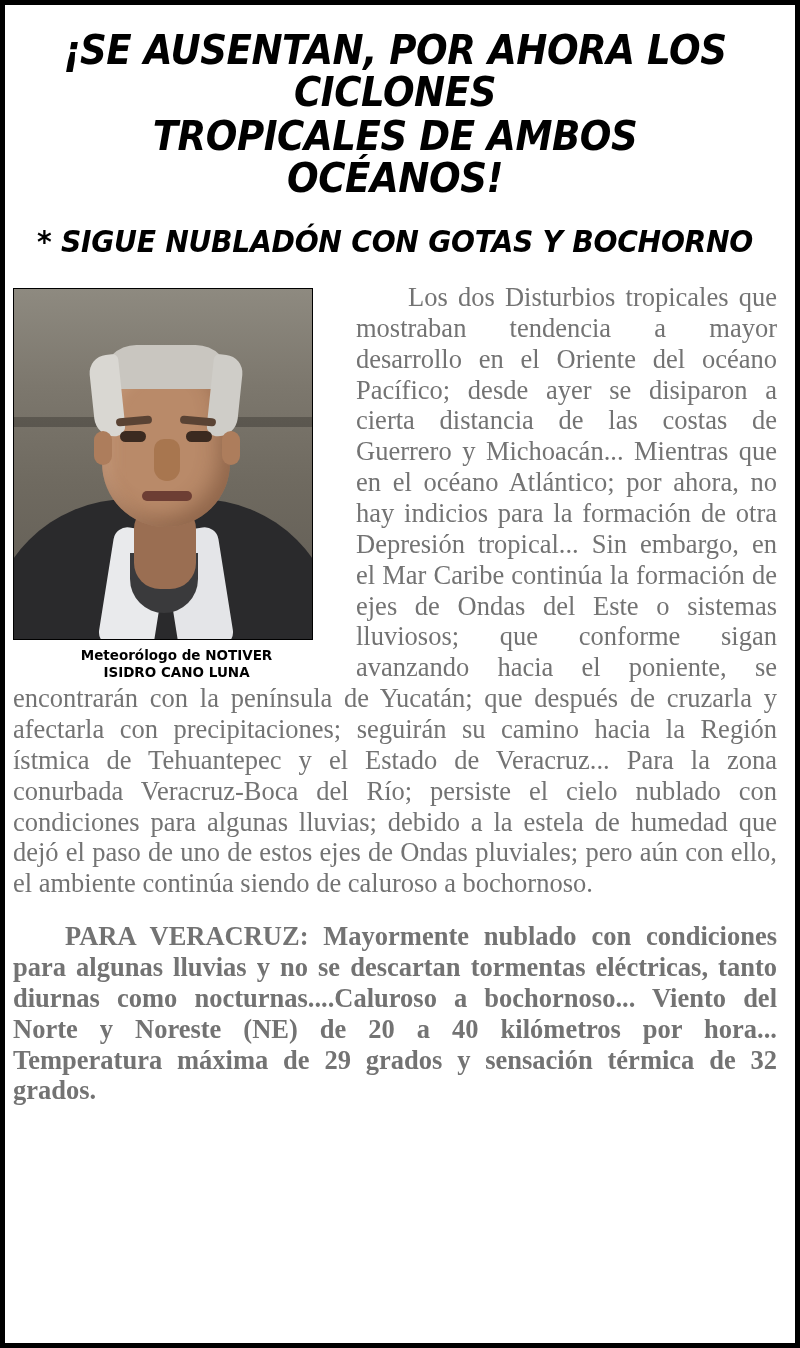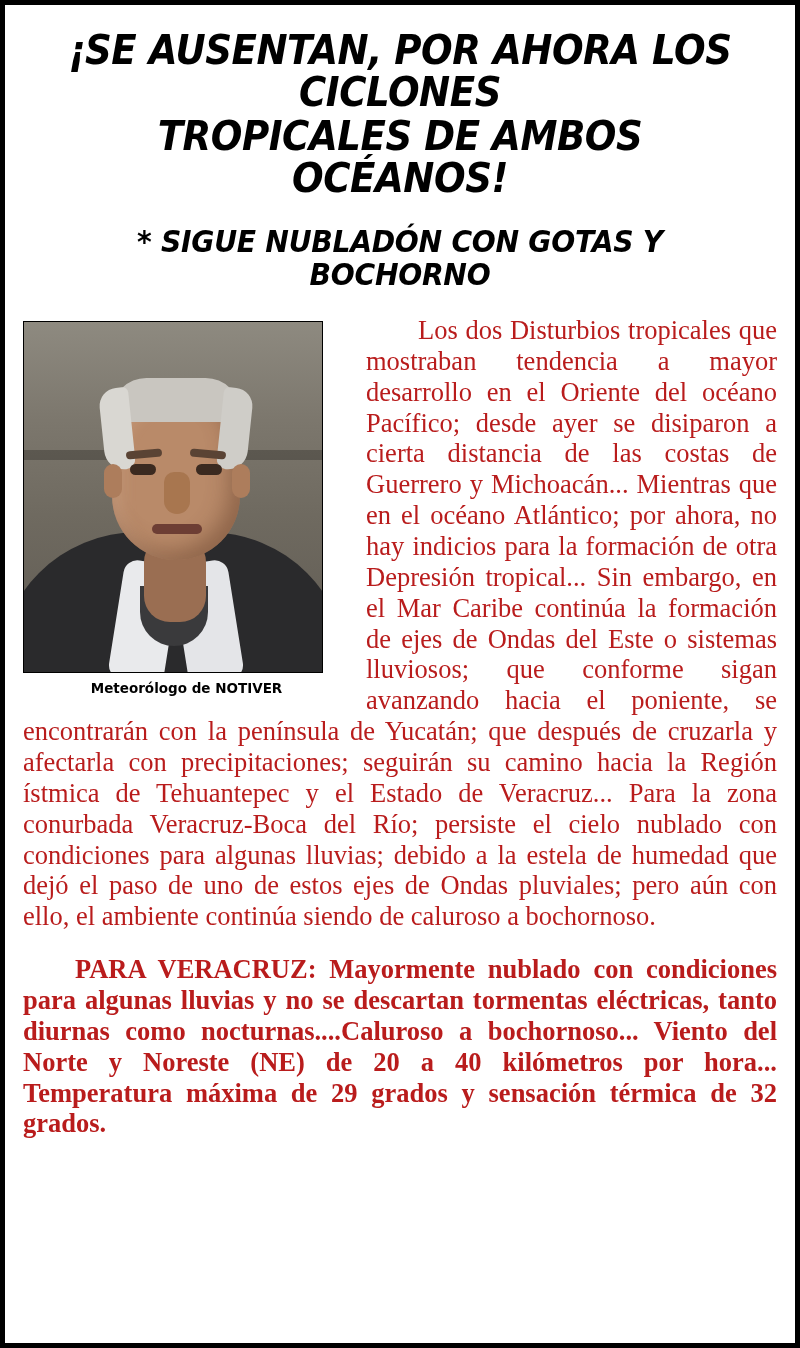--- a/index.html
+++ b/index.html
@@ -12,21 +12,21 @@
     height: 1348px;
     font-family: "Liberation Serif", serif;
   }
   .page {
     position: relative;
     width: 800px;
     height: 1348px;
     box-sizing: border-box;
     background: #ffffff;
     border: 5px solid #000000;
-    padding: 10px 18px 10px 18px;
+    padding: 10px 18px 10px 8px;
     overflow: hidden;
   }
   .headline {
     font-family: "DejaVu Sans", sans-serif;
     font-weight: bold;
     font-style: italic;
     color: #000000;
     text-align: center;
     font-size: 40px;
     line-height: 1.05;
@@ -221,21 +221,21 @@
     line-height: 1.25;
     text-align: center;
     color: #000000;
     margin-top: 7px;
   }
   .photo-caption span { display: block; }
   .article {
     font-family: "Liberation Serif", serif;
     font-size: 26.5px;
     line-height: 1.165;
-    color: #b91c1c;
+    color: #737373;
     text-align: justify;
     text-justify: inter-word;
     hyphens: manual;
   }
   .article p {
     margin: 0;
   }
   .article p + p {
     margin-top: 22px;
   }
@@ -280,20 +280,21 @@
         <div class="ph-earR"></div>
         <div class="ph-browL"></div>
         <div class="ph-browR"></div>
         <div class="ph-eyeL"></div>
         <div class="ph-eyeR"></div>
         <div class="ph-nose"></div>
         <div class="ph-mouth"></div>
       </div>
       <div class="photo-caption">
         <span>Meteorólogo de NOTIVER</span>
+        <span>ISIDRO CANO LUNA</span>
       </div>
     </div>
 
     <div class="article">
       <p><span class="indent"></span><span>Los dos Disturbios tropicales que mostraban tendencia a mayor desarrollo en el Oriente del océano Pacífico; desde ayer se disiparon a cierta distancia de las costas de Guerrero y Michoacán... Mientras que en el océano Atlántico; por ahora, no hay indicios para la formación de otra Depresión tropical... Sin embargo, en el Mar Caribe continúa la formación de ejes de Ondas del Este o sistemas lluviosos; que conforme sigan avanzando hacia el poniente, se encontrarán con la península de Yucatán; que después de cruzarla y afectarla con precipitaciones; seguirán su camino hacia la Región ístmica de Tehuantepec y el Estado de Veracruz... Para la zona conurbada Veracruz-Boca del Río; persiste el cielo nublado con condiciones para algunas lluvias; debido a la estela de humedad que dejó el paso de uno de estos ejes de Ondas pluviales; pero aún con ello, el ambiente continúa siendo de caluroso a bochornoso.</span></p>
       <p class="para-bold"><span class="indent"></span><span>PARA VERACRUZ: Mayormente nublado con condiciones para algunas lluvias y no se descartan tormentas eléctricas, tanto diurnas como nocturnas....Caluroso a bochornoso... Viento del Norte y Noreste (NE) de 20 a 40 kilómetros por hora... Temperatura máxima de 29 grados y sensación térmica de 32 grados.</span></p>
     </div>
 
   </div>
 </div>

